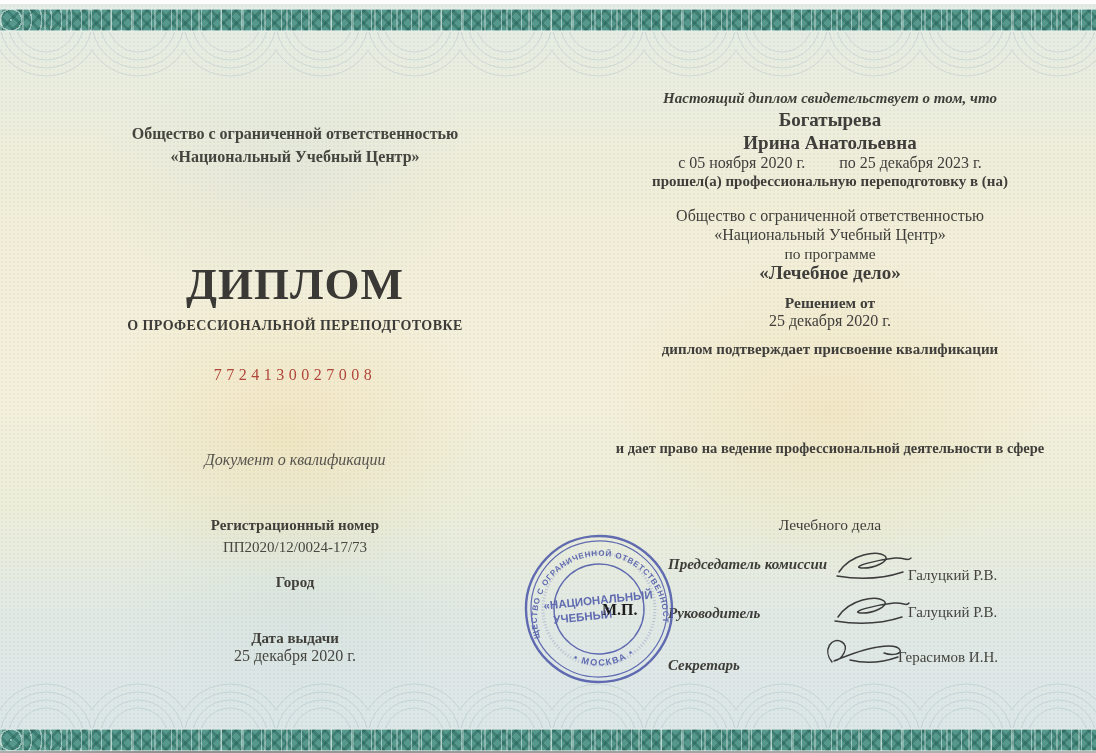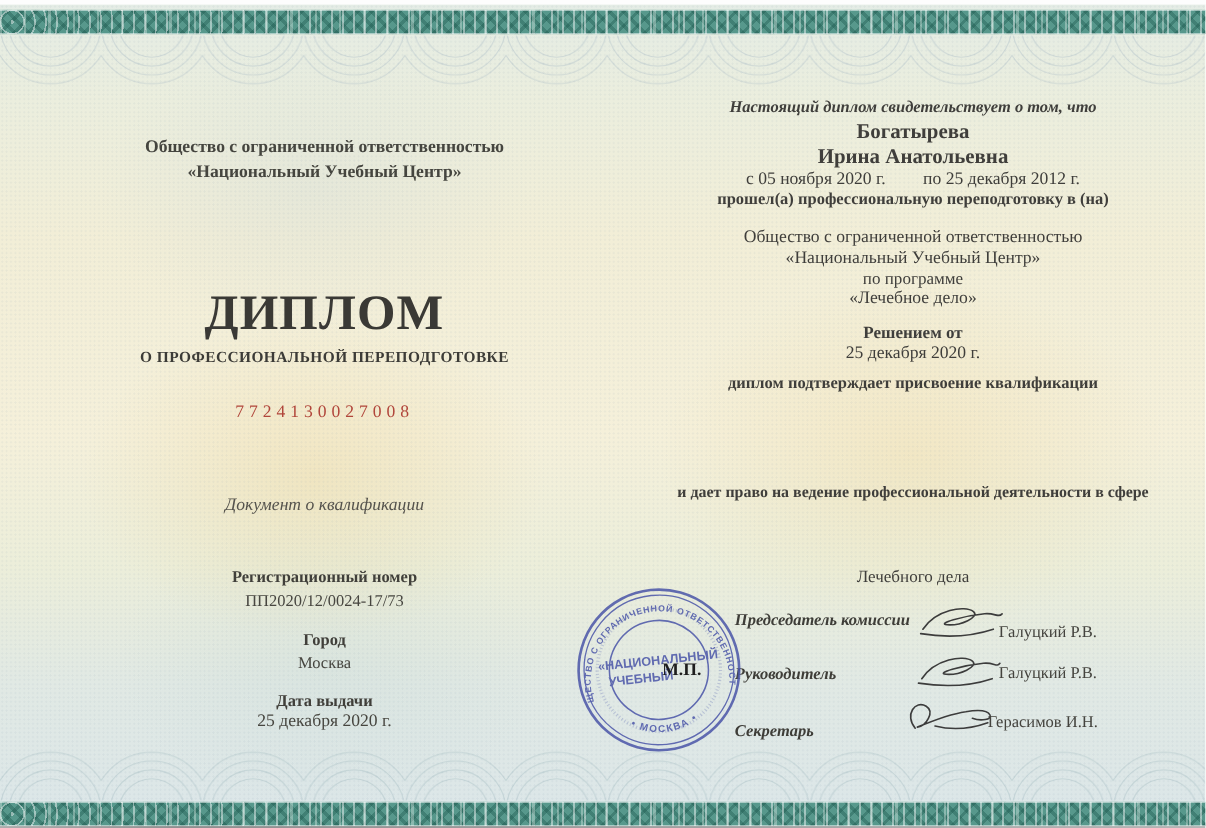--- a/index.html
+++ b/index.html
@@ -49,21 +49,21 @@
   .date-value{top:643px;font-size:16px;}
   .intro{top:86px;font-size:15px;font-weight:700;font-style:italic;}
   .surname{top:105px;font-size:19px;font-weight:700;}
   .fio{top:128px;font-size:19px;font-weight:700;}
   .period{top:150px;font-size:16px;}
   .period .gap{display:inline-block;width:34px;}
   .completed{top:169px;font-size:15px;font-weight:700;text-align:center;}
   .org1{top:203px;font-size:16px;}
   .org2{top:222px;font-size:16px;}
   .program-label{top:241px;font-size:15.5px;}
-  .program-name{top:258px;font-size:16px;font-weight:400;}
+  .program-name{top:258px;font-size:19px;font-weight:700;}
   .decision-label{top:290px;font-size:15.5px;font-weight:700;}
   .decision-date{top:308px;font-size:16px;}
   .qual-note{top:337px;font-size:15px;font-weight:700;}
   .rights-note{top:436px;left:575px;width:510px;font-size:14.5px;font-weight:700;}
   .field{top:464px;font-size:15.5px;margin-top:48px;}
   .sig-role{font-size:15px;font-weight:700;font-style:italic;color:#3e3d38;}
   .sig-name{font-size:15px;color:#44433e;}
   .sig-svg{position:absolute;}
   .stamp{position:absolute;left:516px;top:522px;width:166px;height:166px;transform:rotate(-6deg);opacity:0.85;}
   .seal-mark{left:602px;top:597px;font-size:16px;font-weight:700;color:#1d1d1d;}
@@ -109,29 +109,28 @@
     <div>Общество с ограниченной ответственностью</div>
     <div>«Национальный Учебный Центр»</div>
   </div>
   <div class="abs ctr col-left title">ДИПЛОМ</div>
   <div class="abs ctr col-left subtitle">О ПРОФЕССИОНАЛЬНОЙ ПЕРЕПОДГОТОВКЕ</div>
   <div class="abs ctr col-left blank-number">7724130027008</div>
   <div class="abs ctr col-left doc-type">Документ о квалификации</div>
   <div class="abs ctr col-left lbl reg-label">Регистрационный номер</div>
   <div class="abs ctr col-left val reg-value">ПП2020/12/0024-17/73</div>
   <div class="abs ctr col-left lbl city-label">Город</div>
-  <div class="abs ctr col-left val city-value">Москва</div>
   <div class="abs ctr col-left lbl date-label">Дата выдачи</div>
   <div class="abs ctr col-left val date-value">25 декабря 2020 г.</div>
 
   <div class="abs ctr col-right intro">Настоящий диплом свидетельствует о том, что</div>
   <div class="abs ctr col-right surname">Богатырева</div>
   <div class="abs ctr col-right fio">Ирина Анатольевна</div>
   <div class="abs ctr col-right period">
-    <span>с 05 ноября 2020 г.</span><span class="gap"></span><span>по 25 декабря 2012 г.</span>
+    <span>с 05 ноября 2020 г.</span><span class="gap"></span><span>по 25 декабря 2023 г.</span>
   </div>
   <div class="abs ctr col-right completed">прошел(а) профессиональную переподготовку в (на)</div>
   <div class="abs ctr col-right org1">Общество с ограниченной ответственностью</div>
   <div class="abs ctr col-right org2">«Национальный Учебный Центр»</div>
   <div class="abs ctr col-right program-label">по программе</div>
   <div class="abs ctr col-right program-name">«Лечебное дело»</div>
   <div class="abs ctr col-right decision-label">Решением от</div>
   <div class="abs ctr col-right decision-date">25 декабря 2020 г.</div>
   <div class="abs ctr col-right qual-note">диплом подтверждает присвоение квалификации</div>
   <div class="abs ctr rights-note">и дает право на ведение профессиональной деятельности в сфере</div>

